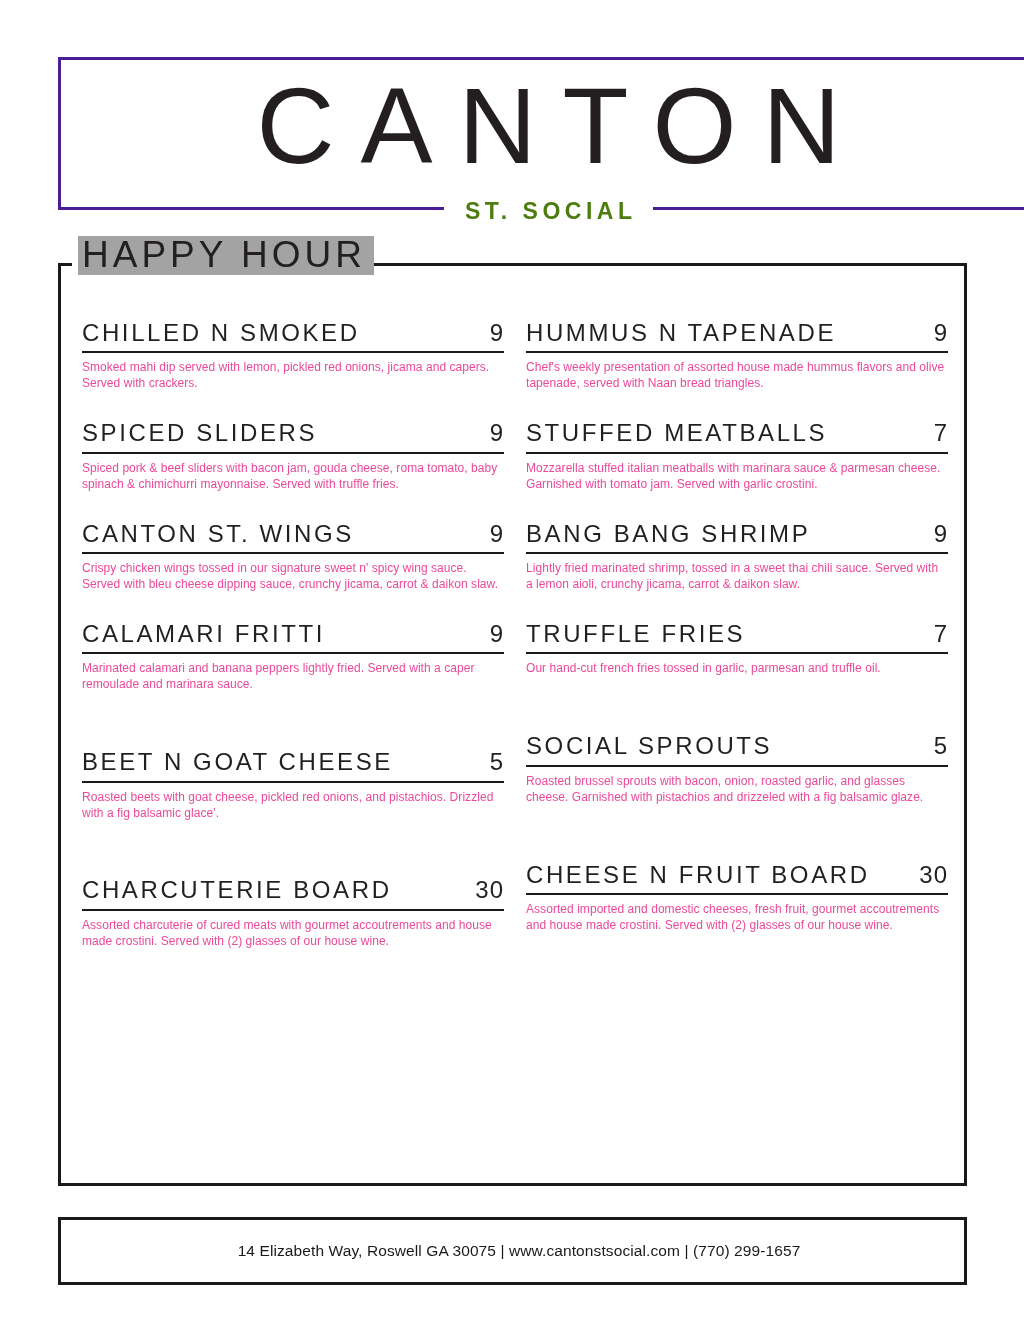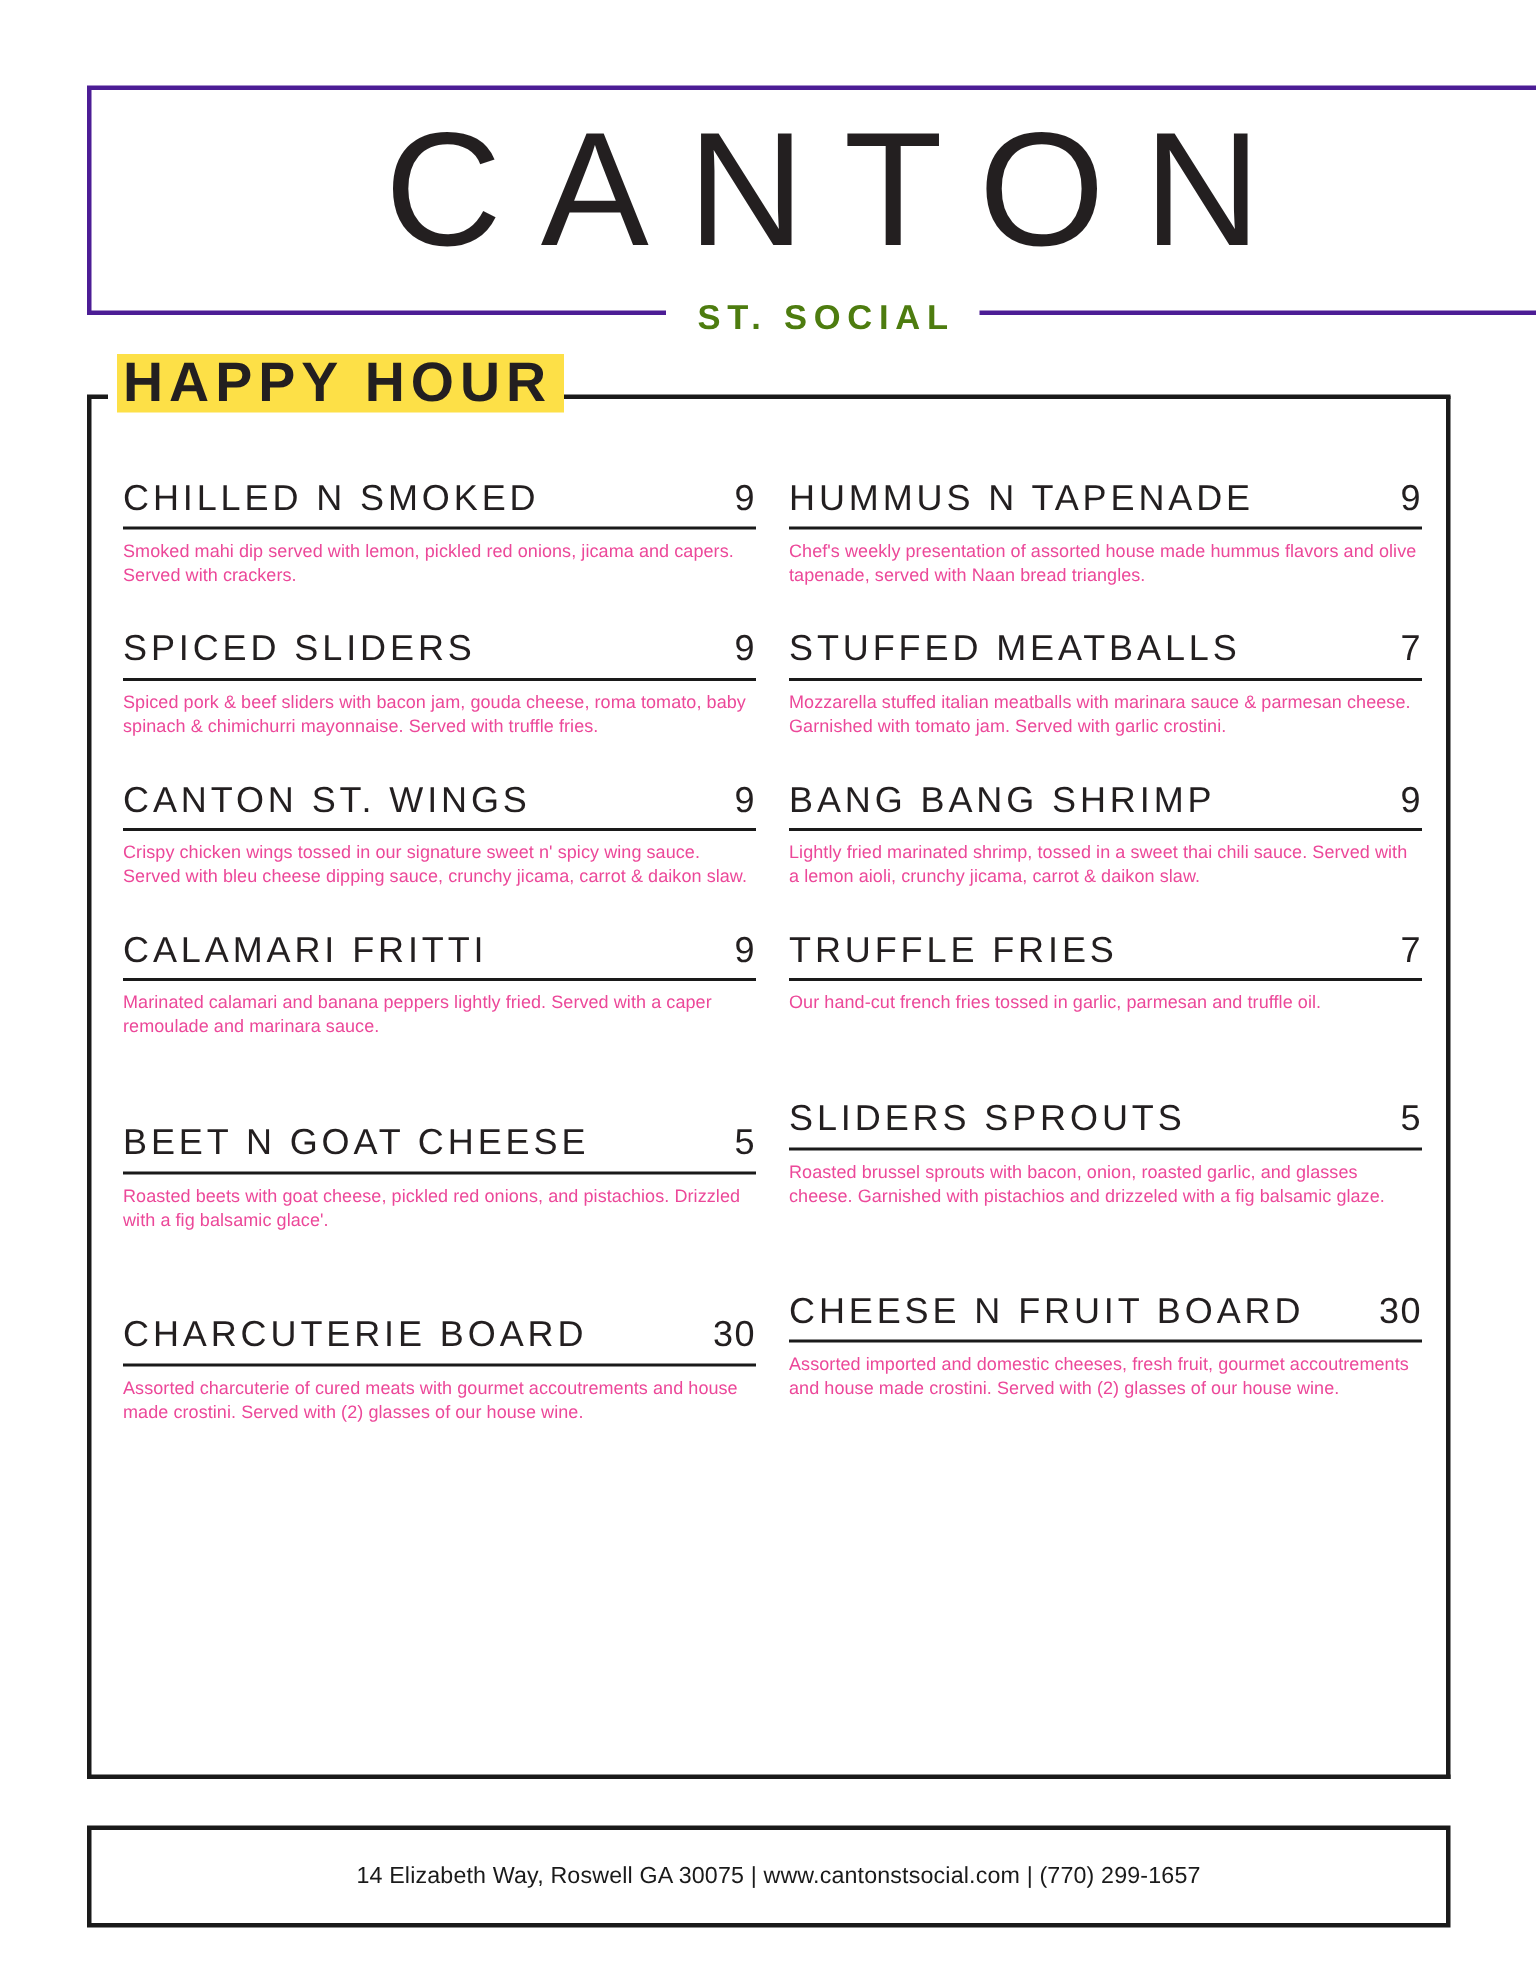--- a/index.html
+++ b/index.html
@@ -98,24 +98,24 @@
   .top-rest {
     flex: 1;
     height: 3px;
     background: #1a1a1a;
   }
   .section-title {
     position: absolute;
     left: 78px;
     top: 236px;
     font-size: 37px;
-    font-weight: 700;
+    font-weight: 400;
     letter-spacing: 4px;
     color: #231f20;
-    background: #fde047;
+    background: #a3a3a3;
     padding: 0 8px 0 4px;
     line-height: 1.05;
   }
 
   
   .menu-grid {
     position: absolute;
     left: 82px;
     top: 320px;
     width: 866px;
@@ -286,21 +286,21 @@
       <div class="item">
         <div class="item-head">
           <span class="item-name">TRUFFLE FRIES</span>
           <span class="item-price">7</span>
         </div>
         <div class="item-desc">Our hand-cut french fries tossed in garlic, parmesan and truffle oil.</div>
       </div>
 
       <div class="item gap-before">
         <div class="item-head">
-          <span class="item-name">SLIDERS SPROUTS</span>
+          <span class="item-name">SOCIAL SPROUTS</span>
           <span class="item-price">5</span>
         </div>
         <div class="item-desc">Roasted brussel sprouts with bacon, onion, roasted garlic, and glasses cheese. Garnished with pistachios and drizzeled with a fig balsamic glaze.</div>
       </div>
 
       <div class="item gap-before">
         <div class="item-head">
           <span class="item-name">CHEESE N FRUIT BOARD</span>
           <span class="item-price">30</span>
         </div>

